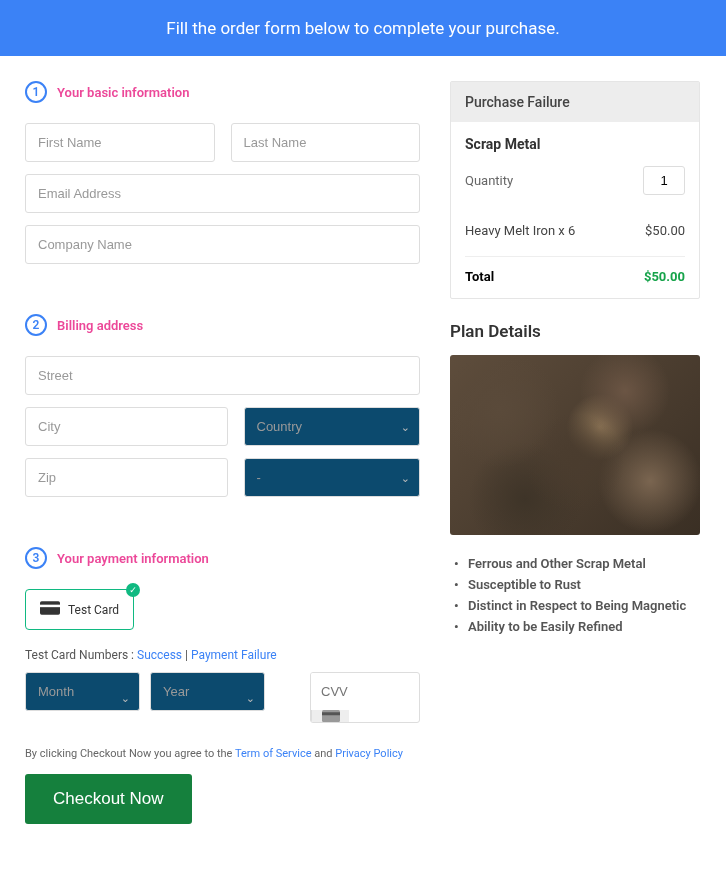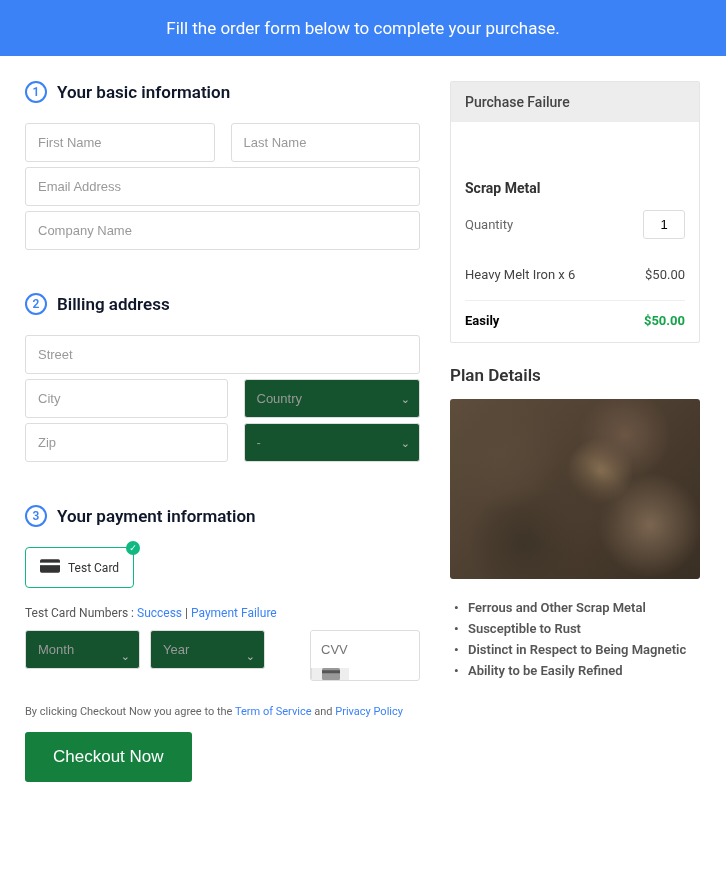--- a/index.html
+++ b/index.html
@@ -49,25 +49,25 @@
       border: 2px solid #3b82f6;
       border-radius: 50%;
       display: flex;
       align-items: center;
       justify-content: center;
       color: #3b82f6;
       font-size: 12px;
       font-weight: 600;
     }
     .section-title {
-      font-size: 17px;
+      font-size: 13px;
       font-weight: 600;
-      color: #0f172a;
-    }
-    .row { display: flex; gap: 16px; margin-bottom: 5px; }
+      color: #ec4899;
+    }
+    .row { display: flex; gap: 16px; margin-bottom: 12px; }
     .row > * { flex: 1; }
     .input {
       width: 100%;
       padding: 11px 12px;
       border: 1px solid #ddd;
       border-radius: 3px;
       font-size: 13px;
       color: #555;
       background: #fff;
     }
@@ -75,21 +75,21 @@
     .select-wrap {
       position: relative;
     }
     .select {
       width: 100%;
       padding: 11px 12px;
       border: 1px solid #ddd;
       border-radius: 3px;
       font-size: 13px;
       color: #999;
-      background: #14532d;
+      background: #0c4a6e;
       appearance: none;
       cursor: pointer;
     }
     .chev {
       position: absolute;
       right: 10px;
       top: 50%;
       transform: translateY(-50%);
       pointer-events: none;
       color: #bbb;
@@ -177,21 +177,21 @@
       border-radius: 2px;
       margin-bottom: 22px;
     }
     .panel-header {
       background: #ededed;
       padding: 12px 14px;
       font-size: 14px;
       color: #444;
       font-weight: 500;
     }
-    .panel-body { padding: 14px; margin-top: 44px; }
+    .panel-body { padding: 14px; }
     .product-name { font-weight: 700; font-size: 14px; color: #333; margin-bottom: 14px; }
     .qty-row { display: flex; justify-content: space-between; align-items: center; margin-bottom: 18px; font-size: 13px; color: #666;}
     .qty-input {
       width: 42px;
       padding: 6px;
       border: 1px solid #ddd;
       border-radius: 3px;
       text-align: center;
       font-size: 13px;
     }
@@ -347,21 +347,21 @@
           <div class="product-name">Scrap Metal</div>
           <div class="qty-row">
             <span>Quantity</span>
             <input class="qty-input" value="1" style="">
           </div>
           <div class="line-row">
             <span>Heavy Melt Iron x 6</span>
             <span>$50.00</span>
           </div>
           <div class="total-row">
-            <span>Easily</span>
+            <span>Total</span>
             <span class="amount">$50.00</span>
           </div>
         </div>
       </div>
 
       <div class="plan-title">Plan Details</div>
       <div class="scrap-img"></div>
       <ul class="bullet-list">
         <li>Ferrous and Other Scrap Metal</li>
         <li>Susceptible to Rust</li>

